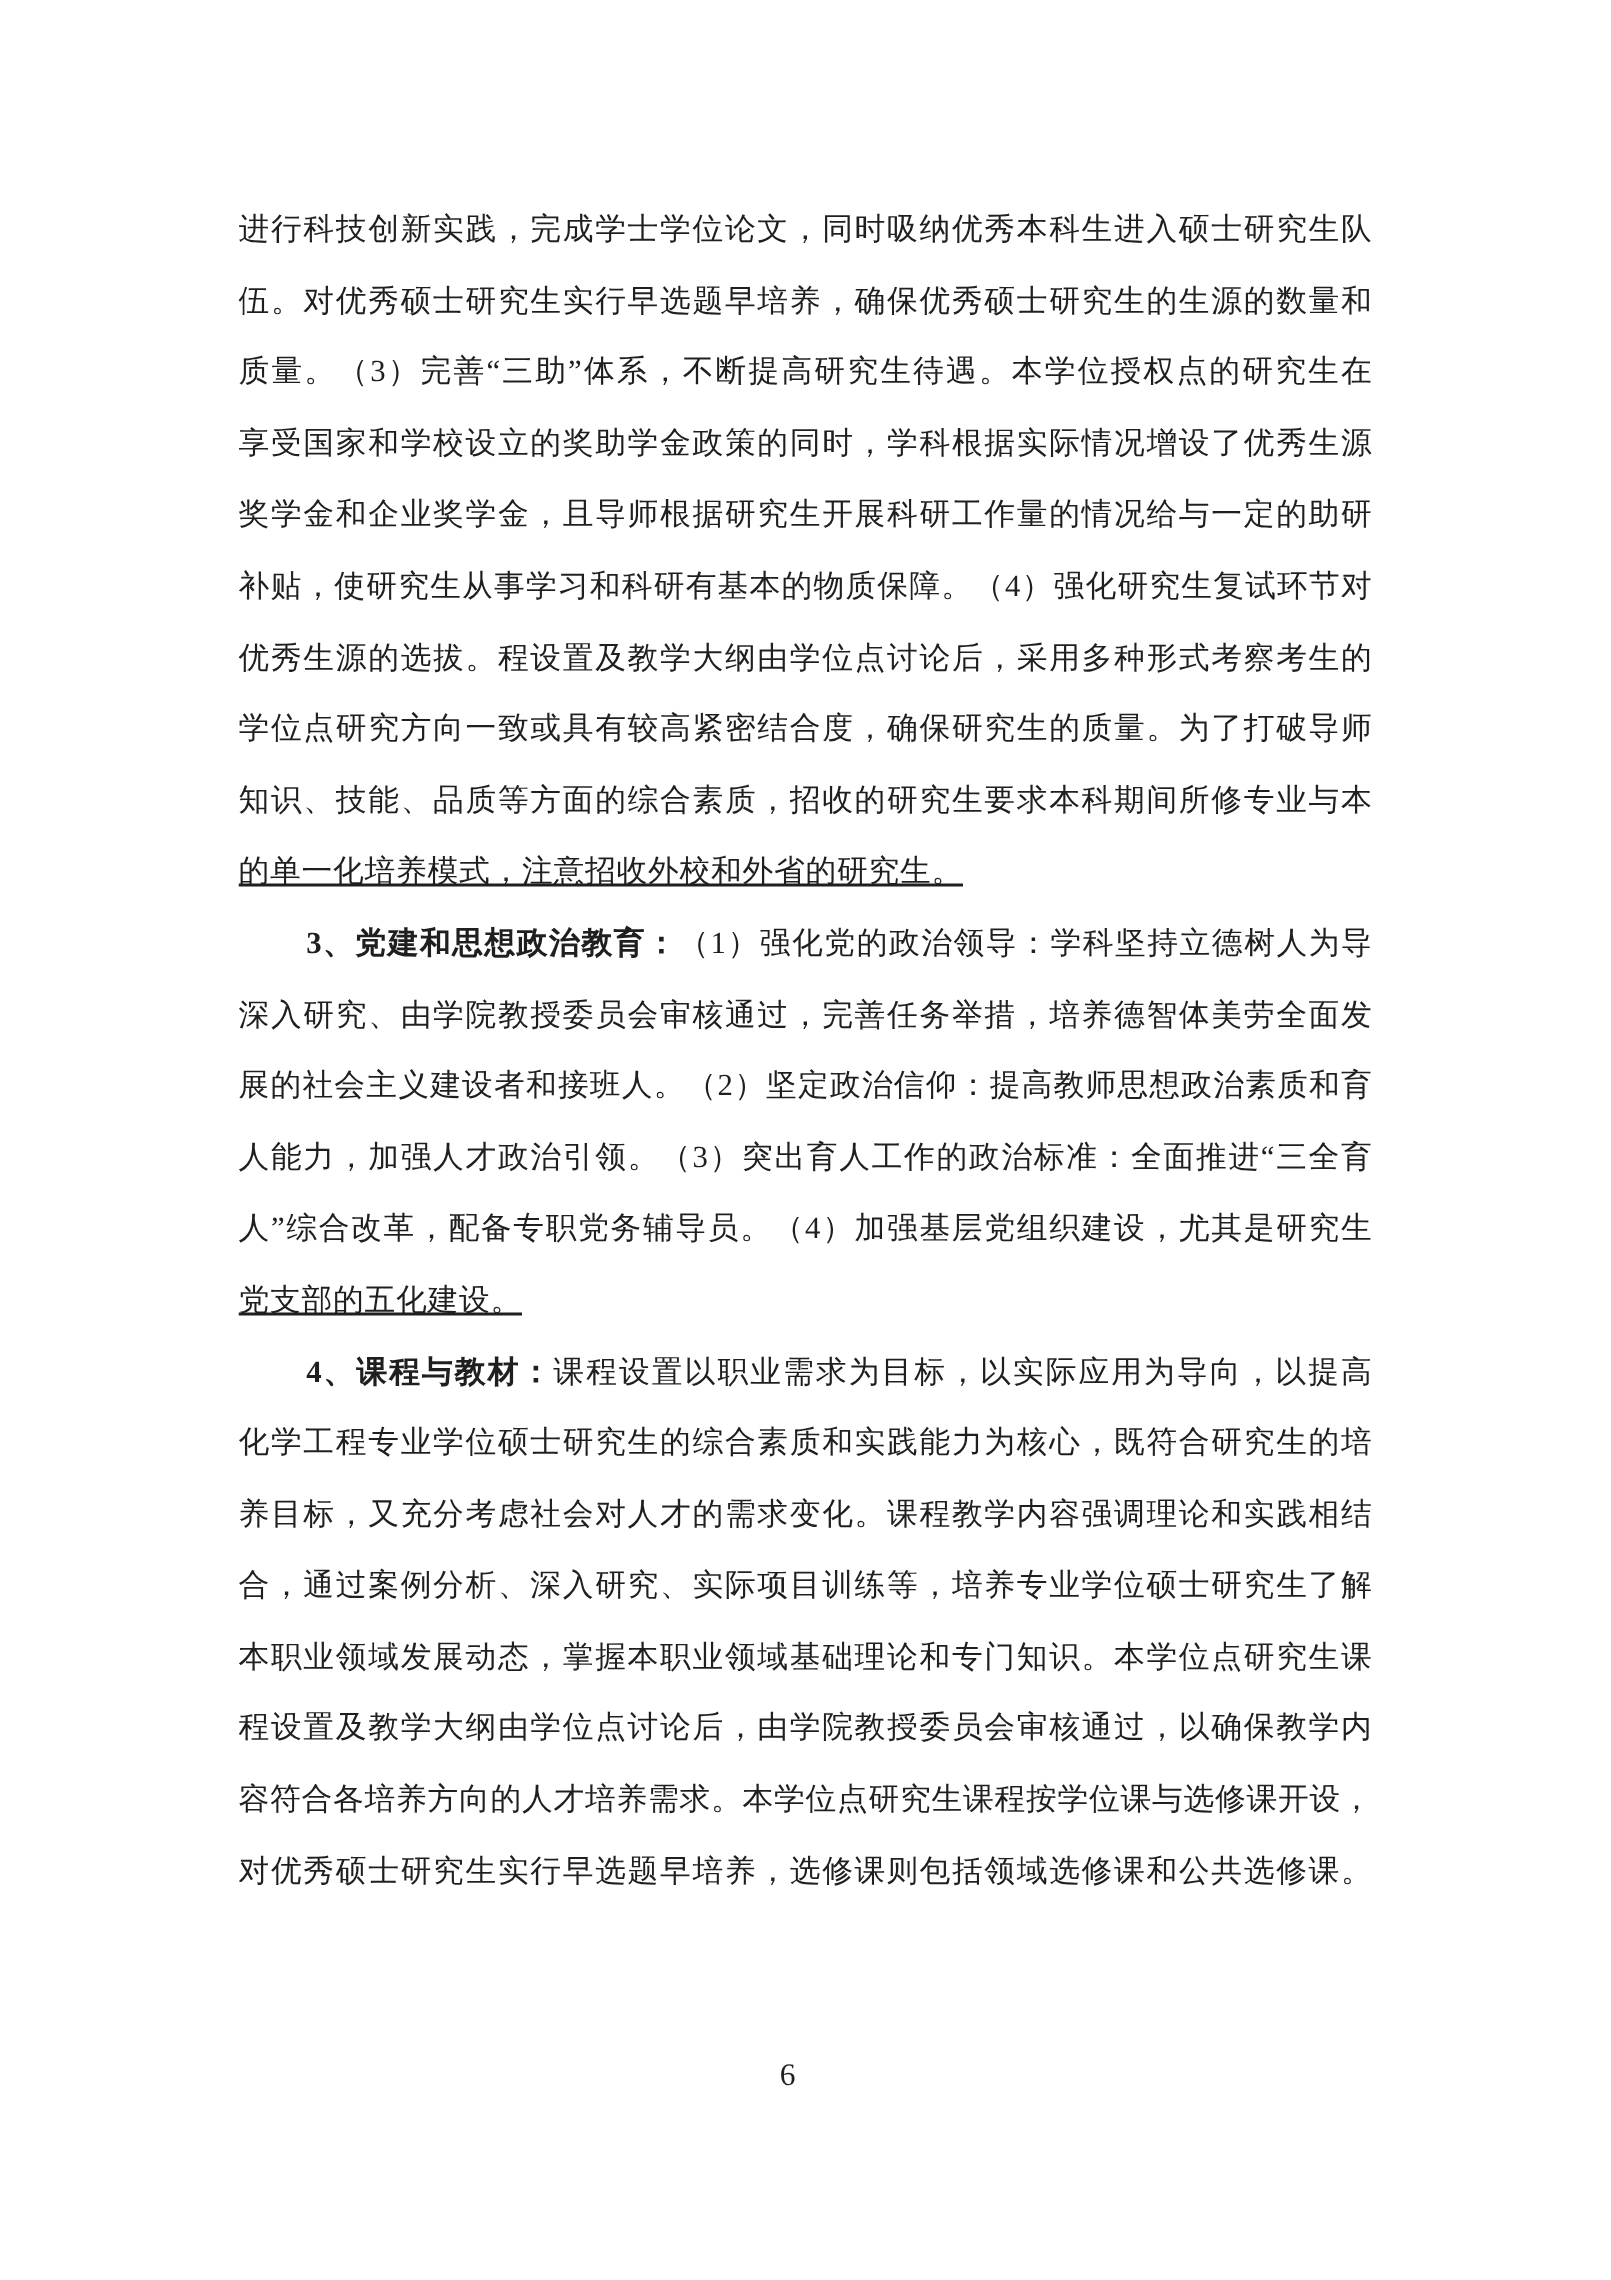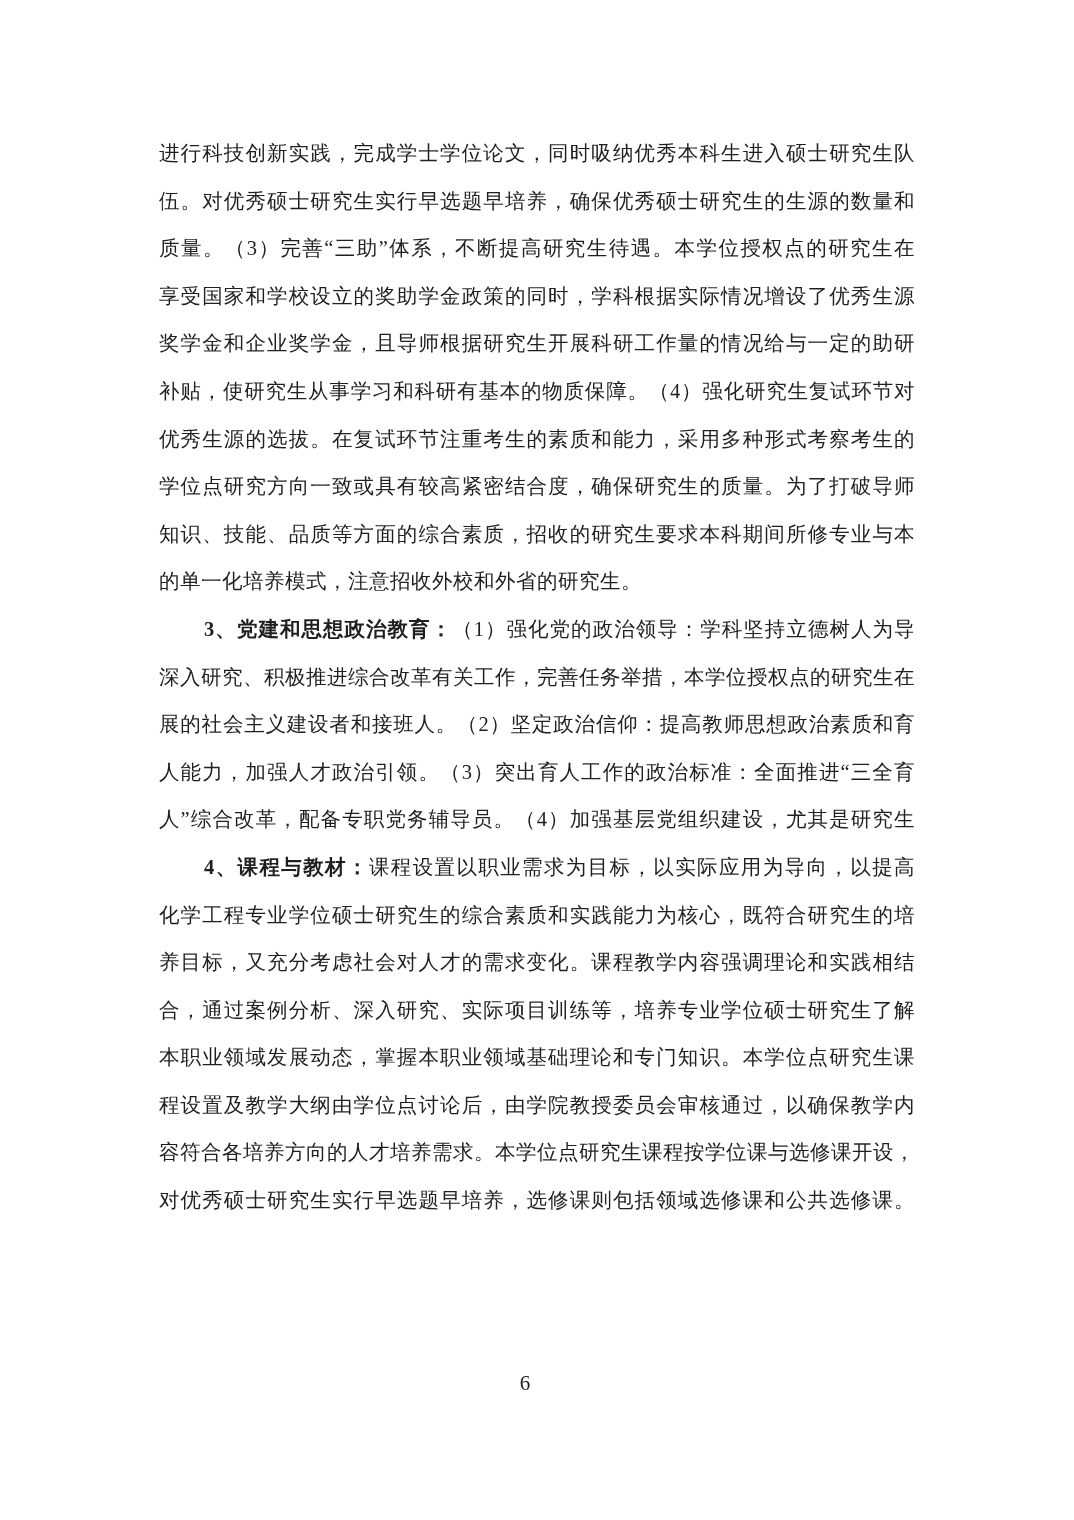--- a/index.html
+++ b/index.html
@@ -28,20 +28,21 @@
     height: 47.6px;
     overflow: hidden;
     text-align: justify;
     text-align-last: justify;
     text-justify: inter-ideograph;
     letter-spacing: 0.5px;
   }
   .line.flush {
     text-align: left;
     text-align-last: left;
+    text-decoration: underline;
   }
   .line.indent {
     text-indent: 2.2em;
   }
   .line b {
     font-weight: bold;
     margin-top: 41px;
   }
   .page-number {
     position: absolute;
@@ -58,29 +59,30 @@
 <body>
 
 <div class="page">
   <div class="body-text">
       <div class="line">进行科技创新实践，完成学士学位论文，同时吸纳优秀本科生进入硕士研究生队</div>
       <div class="line">伍。对优秀硕士研究生实行早选题早培养，确保优秀硕士研究生的生源的数量和</div>
       <div class="line">质量。（3）完善“三助”体系，不断提高研究生待遇。本学位授权点的研究生在</div>
       <div class="line">享受国家和学校设立的奖助学金政策的同时，学科根据实际情况增设了优秀生源</div>
       <div class="line">奖学金和企业奖学金，且导师根据研究生开展科研工作量的情况给与一定的助研</div>
       <div class="line">补贴，使研究生从事学习和科研有基本的物质保障。（4）强化研究生复试环节对</div>
-      <div class="line">优秀生源的选拔。在复试环节注重考生的素质和能力，采用多种形式考察考生的</div>
+      <div class="line">优秀生源的选拔。程设置及教学大纲由学位点讨论后，采用多种形式考察考生的</div>
       <div class="line">学位点研究方向一致或具有较高紧密结合度，确保研究生的质量。为了打破导师</div>
       <div class="line">知识、技能、品质等方面的综合素质，招收的研究生要求本科期间所修专业与本</div>
       <div class="line flush">的单一化培养模式，注意招收外校和外省的研究生。</div>
       <div class="line indent"><b>3、党建和思想政治教育：</b>（1）强化党的政治领导：学科坚持立德树人为导</div>
-      <div class="line">深入研究、积极推进综合改革有关工作，完善任务举措，本学位授权点的研究生在</div>
+      <div class="line">深入研究、由学院教授委员会审核通过，完善任务举措，培养德智体美劳全面发</div>
       <div class="line">展的社会主义建设者和接班人。（2）坚定政治信仰：提高教师思想政治素质和育</div>
       <div class="line">人能力，加强人才政治引领。（3）突出育人工作的政治标准：全面推进“三全育</div>
       <div class="line">人”综合改革，配备专职党务辅导员。（4）加强基层党组织建设，尤其是研究生</div>
+      <div class="line flush">党支部的五化建设。</div>
       <div class="line indent"><b>4、课程与教材：</b>课程设置以职业需求为目标，以实际应用为导向，以提高</div>
       <div class="line">化学工程专业学位硕士研究生的综合素质和实践能力为核心，既符合研究生的培</div>
       <div class="line">养目标，又充分考虑社会对人才的需求变化。课程教学内容强调理论和实践相结</div>
       <div class="line">合，通过案例分析、深入研究、实际项目训练等，培养专业学位硕士研究生了解</div>
       <div class="line">本职业领域发展动态，掌握本职业领域基础理论和专门知识。本学位点研究生课</div>
       <div class="line">程设置及教学大纲由学位点讨论后，由学院教授委员会审核通过，以确保教学内</div>
       <div class="line">容符合各培养方向的人才培养需求。本学位点研究生课程按学位课与选修课开设，</div>
       <div class="line">对优秀硕士研究生实行早选题早培养，选修课则包括领域选修课和公共选修课。</div>
     </div>
   <div class="page-number">6</div>

